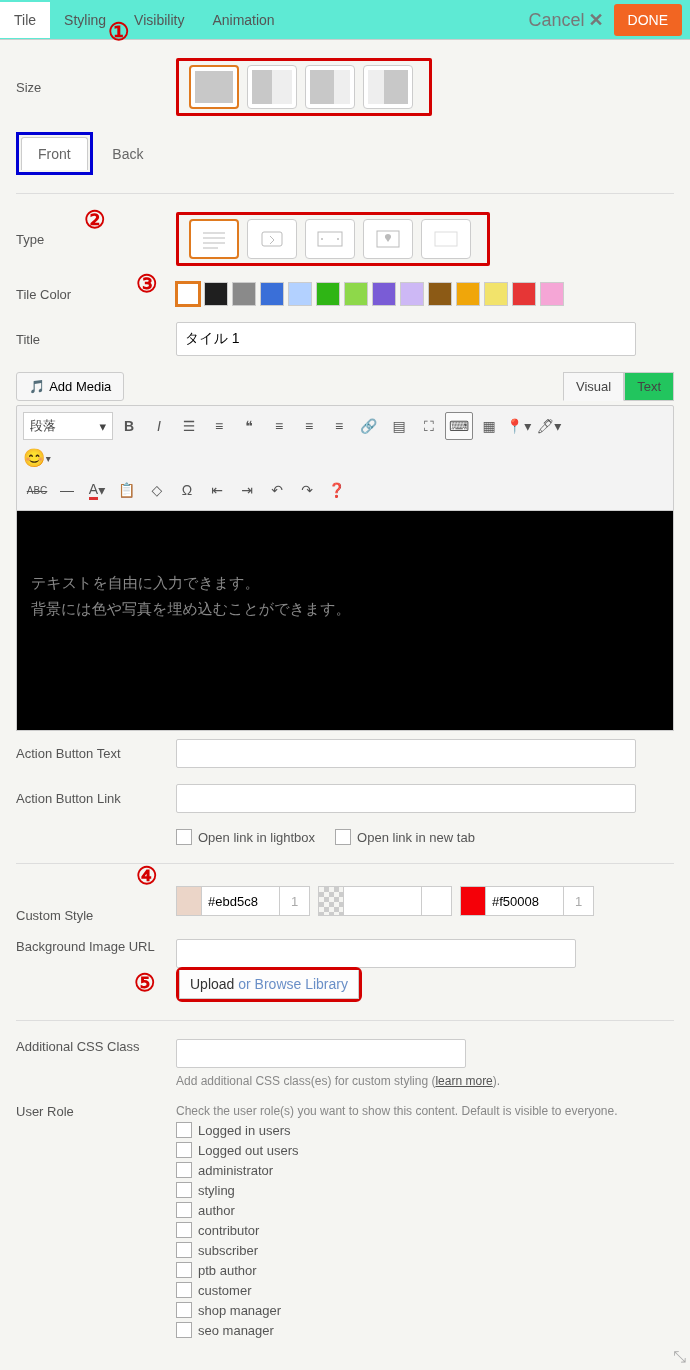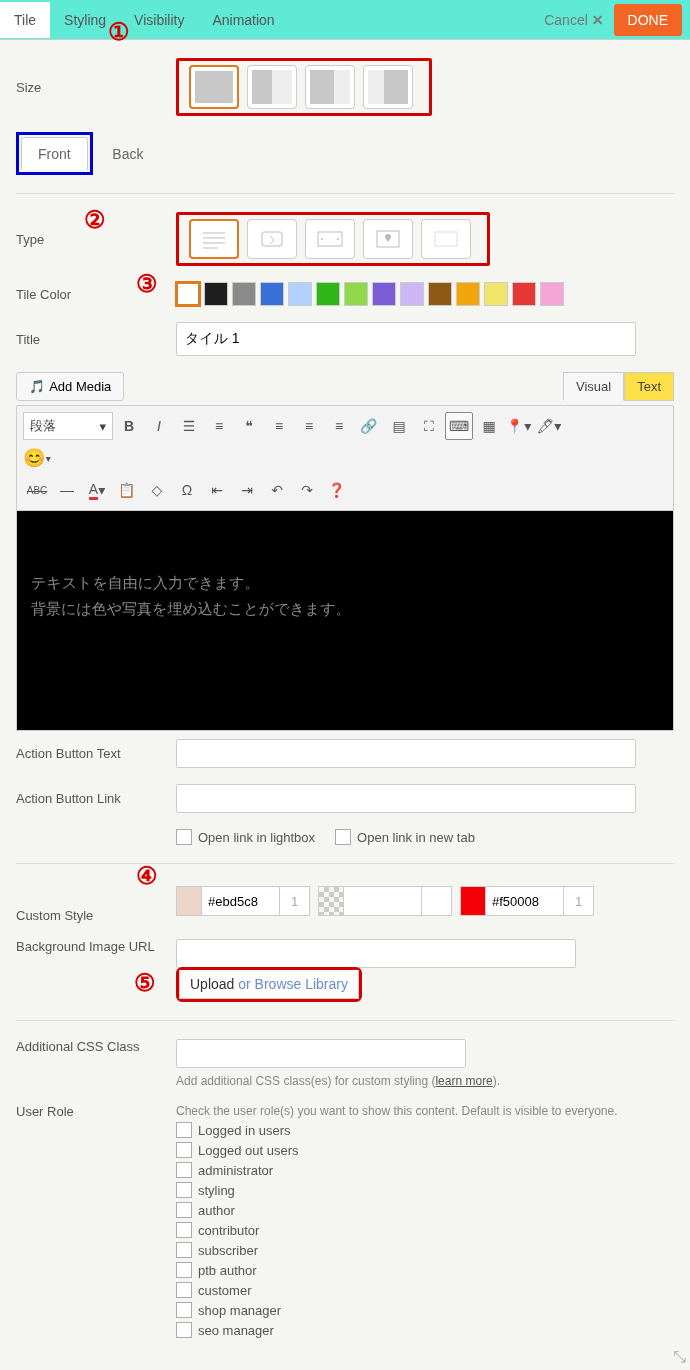--- a/index.html
+++ b/index.html
@@ -33,21 +33,21 @@
   }
   .topbar-right {
     margin-left: auto;
     display: flex;
     align-items: center;
     gap: 10px;
     padding-right: 8px;
   }
   .cancel {
     color: #777;
-    font-size: 14px;
+    font-size: 18px;
     cursor: pointer;
   }
   .cancel .x { margin-left: 4px; font-weight: bold; }
   .done-btn {
     background: #f26522;
     color: #fff;
     border: none;
     padding: 8px 14px;
     font-size: 14px;
     border-radius: 3px;
@@ -158,21 +158,21 @@
     font-size: 13px;
     display: inline-flex;
     align-items: center;
     gap: 4px;
     cursor: pointer;
   }
   .ed-tabs { float: right; display: flex; }
   .ed-tab {
     padding: 6px 12px;
     border: 1px solid #ccc;
-    background: #fde047;
+    background: #22c55e;
     cursor: pointer;
     font-size: 13px;
   }
   .ed-tab.active {
     background: #f7f7f7;
     border-bottom-color: #f7f7f7;
   }
   .ed-toolbar {
     clear: both;
     background: #f3f3f3;

